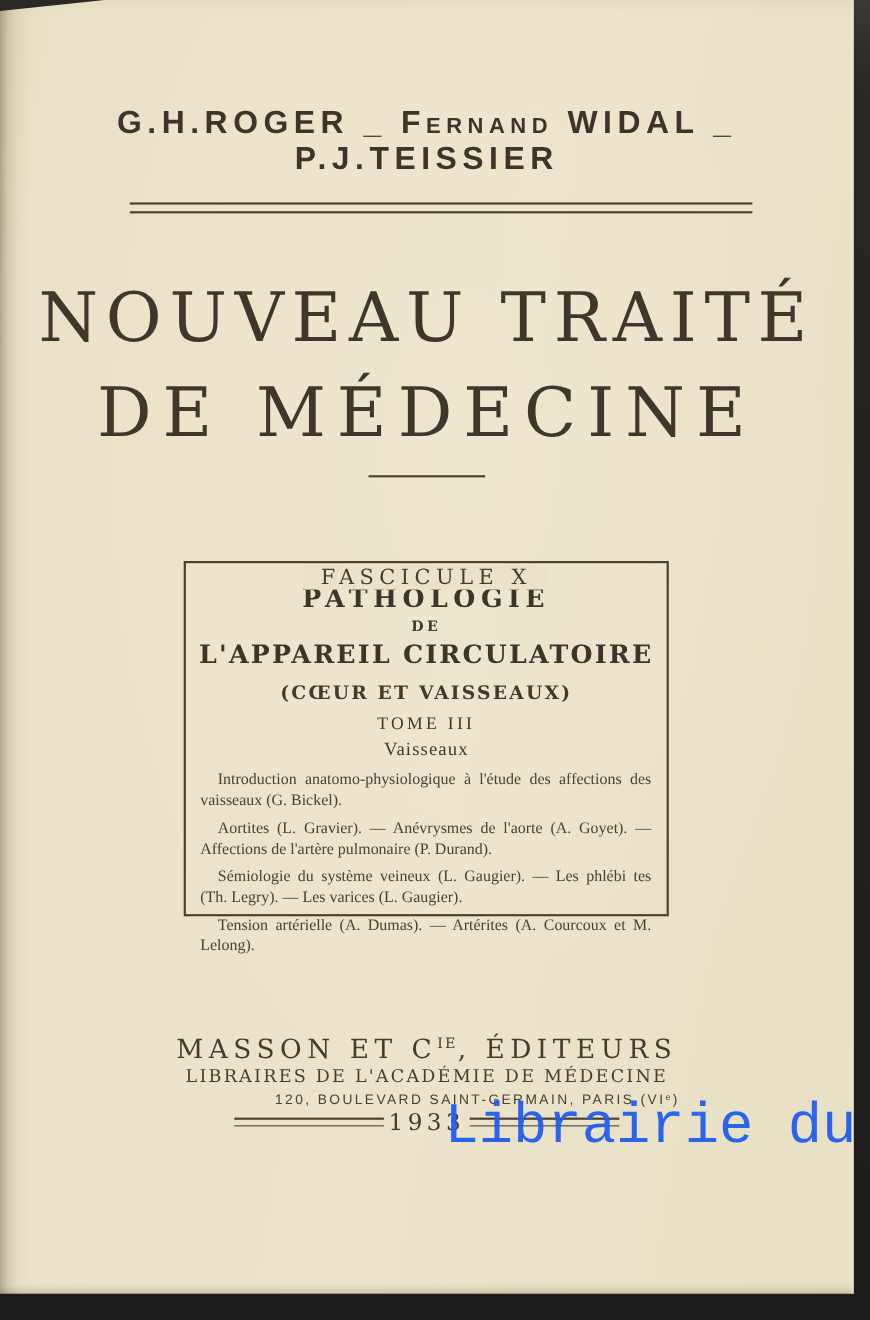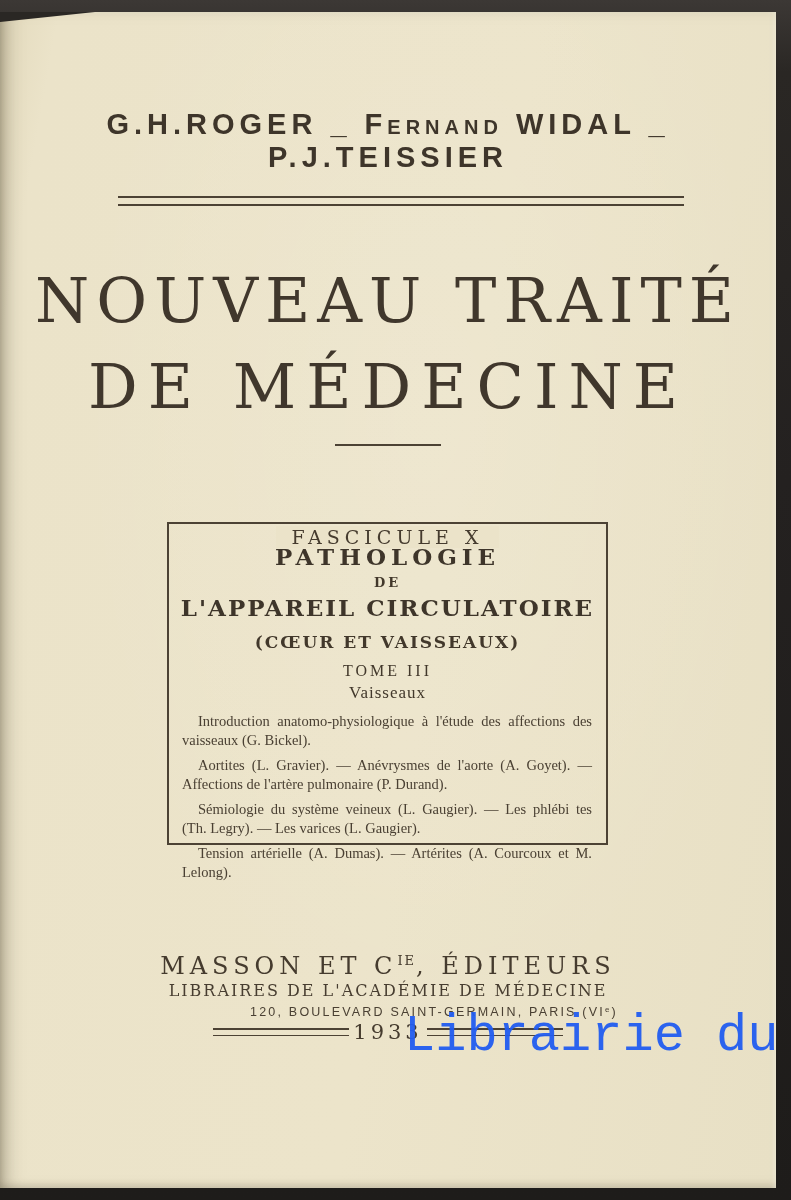--- a/index.html
+++ b/index.html
@@ -8,21 +8,21 @@
     background:#262320;
     font-family:"Liberation Serif", serif;
   }
   
   .photo-frame{
     position:absolute;inset:0;
     background:linear-gradient(180deg,#3c3835 0%,#2a2724 6%,#242120 40%,#1e1c1a 100%);
   }
   
   .paper{
-    position:absolute;left:0;top:12px;width:776px;height:1176px;
+    position:absolute;left:0;top:0;width:776px;height:1176px;
     background:
       radial-gradient(ellipse at 55% 35%, rgba(255,255,255,0.10), rgba(0,0,0,0) 60%),
       linear-gradient(100deg,#e3dabd 0%,#ebe3c9 6%,#ece4ca 55%,#e8e0c5 100%);
     box-shadow:inset 14px 0 22px -14px rgba(60,50,30,0.55),
                inset -3px 0 6px -2px rgba(255,252,238,0.8),
                inset 0 -3px 8px -3px rgba(90,80,55,0.45);
     color:#42382b;
   }
   
   .paper::before{

